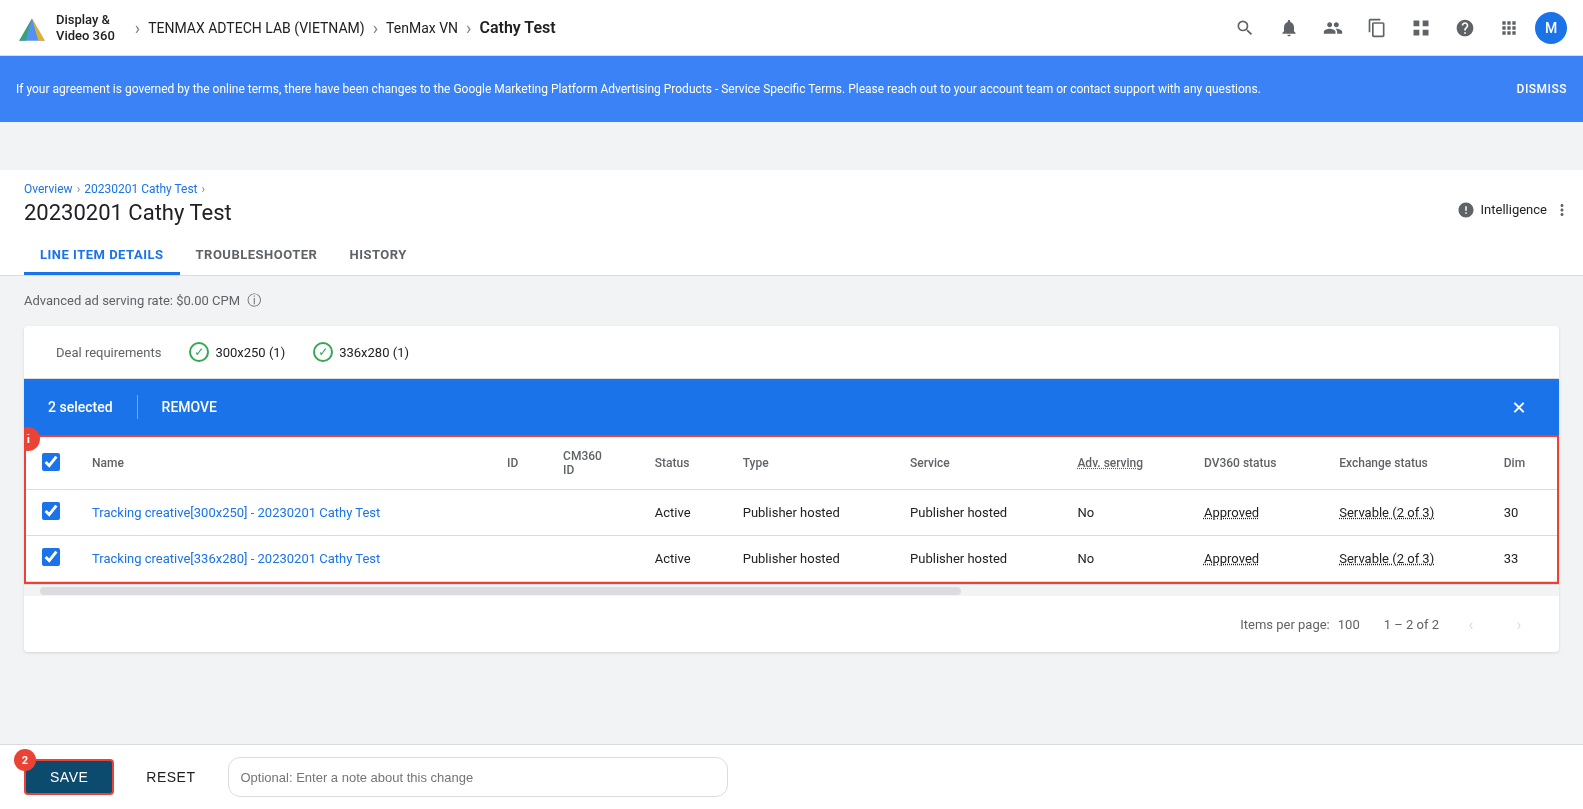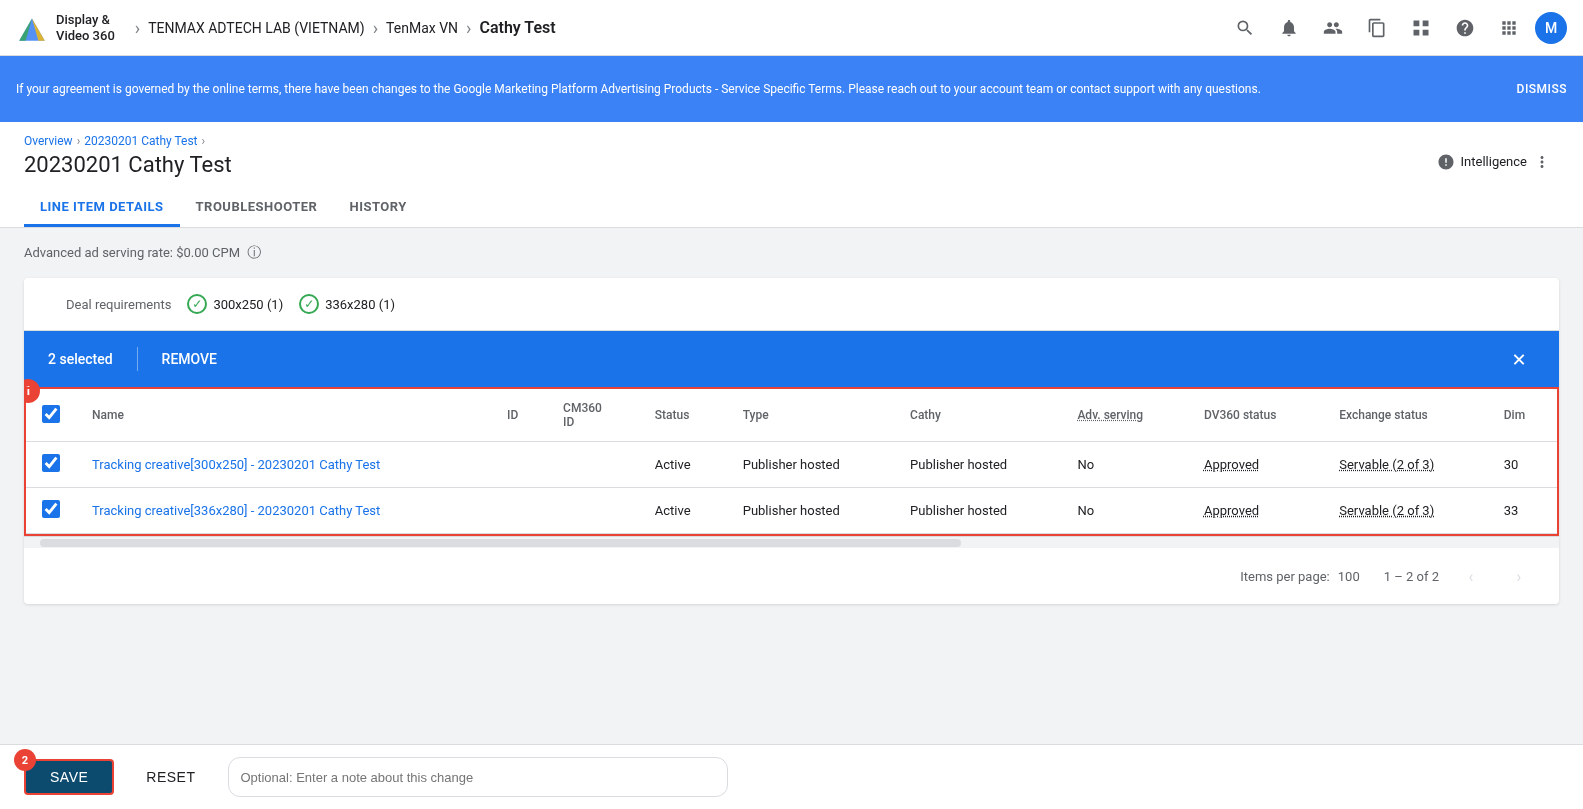--- a/index.html
+++ b/index.html
@@ -93,22 +93,23 @@
       font-weight: 500;
       cursor: pointer;
       text-transform: uppercase;
       letter-spacing: 0.5px;
       color: #fff;
     }
 
     
     .page-header {
       background: #fff;
-      padding: 12px 32px 0 24px;
+      padding: 12px 12px 0 24px;
       border-bottom: 1px solid #dadce0;
+      margin-top: 48px;
     }
     .breadcrumb {
       display: flex;
       align-items: center;
       font-size: 12px;
       color: #1a73e8;
       margin-bottom: 4px;
       gap: 4px;
     }
     .breadcrumb-sep { color: #80868b; }
@@ -165,22 +166,22 @@
     
     .card {
       background: #fff;
       border-radius: 4px;
       box-shadow: 0 1px 3px rgba(0,0,0,0.12);
       overflow: hidden;
     }
     .deal-requirements {
       display: flex;
       align-items: center;
-      gap: 16px;
-      padding: 16px 42px;
+      gap: 28px;
+      padding: 16px 32px;
       border-bottom: 1px solid #dadce0;
       font-size: 13px;
       color: #5f6368;
     }
     .deal-req-item {
       display: flex;
       align-items: center;
       gap: 6px;
       color: #202124;
       font-size: 13px;
@@ -520,21 +521,21 @@
           <thead>
             <tr>
               <th class="checkbox-cell">
                 <input type="checkbox" class="checkbox" checked="" style="">
               </th>
               <th>Name</th>
               <th>ID</th>
               <th>CM360<br>ID</th>
               <th>Status</th>
               <th>Type</th>
-              <th>Cathy</th>
+              <th>Service</th>
               <th style="text-decoration:underline;text-decoration-style:dotted;">Adv. serving</th>
               <th>DV360 status</th>
               <th>Exchange status</th>
               <th>Dim</th>
             </tr>
           </thead>
           <tbody>
             <tr>
               <td class="checkbox-cell">
                 <input type="checkbox" class="checkbox" checked="" style="">

